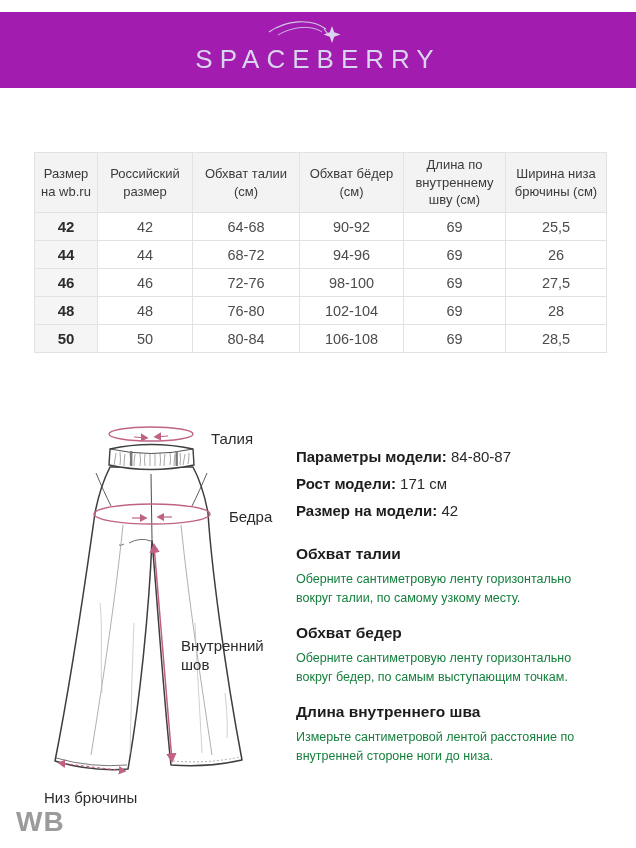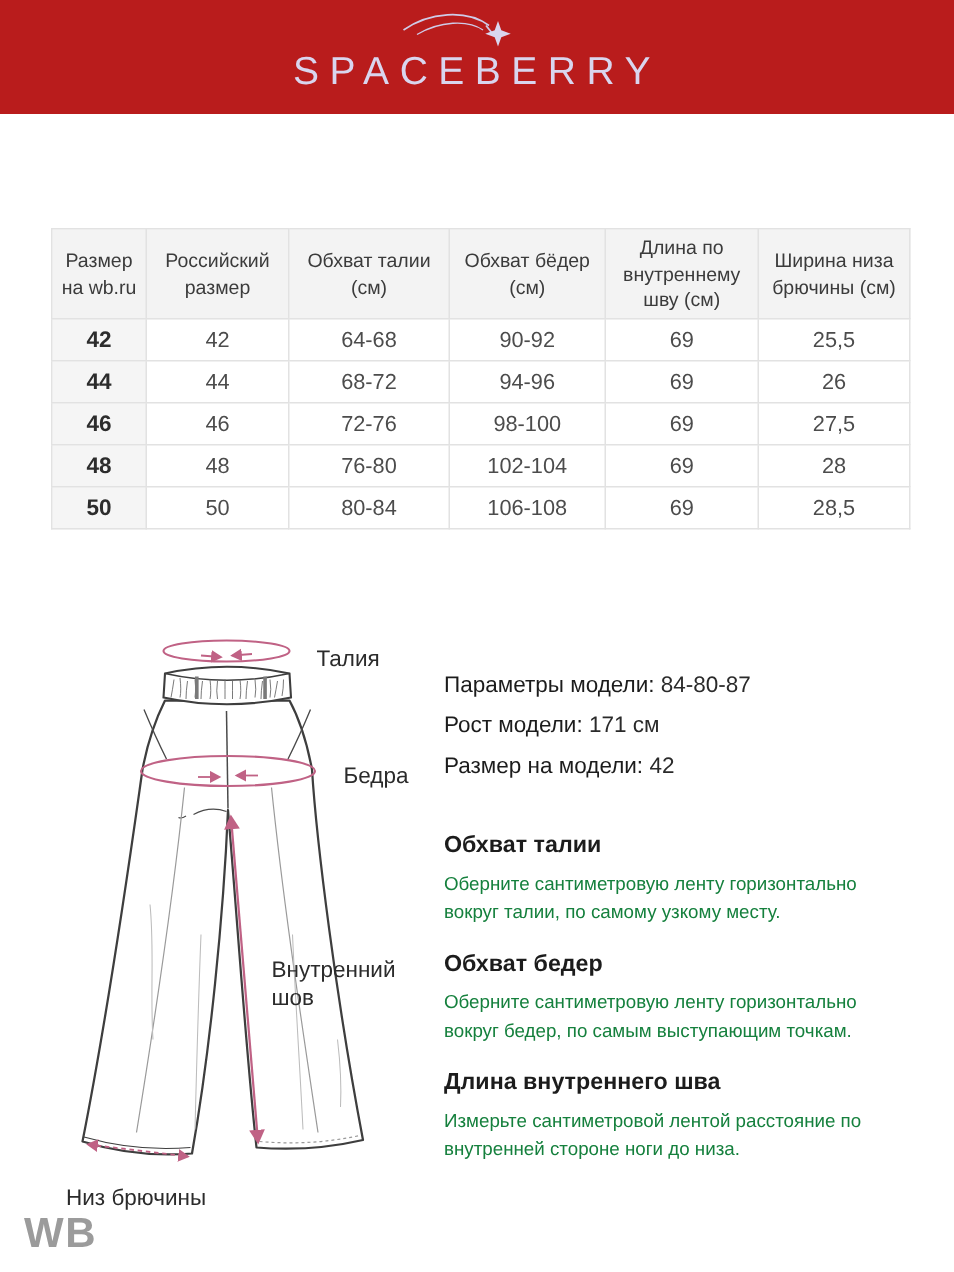--- a/index.html
+++ b/index.html
@@ -4,22 +4,22 @@
 <style>
   * { margin:0; padding:0; box-sizing:border-box; }
   html,body { background:#ffffff; }
   .page {
     position:relative; width:636px; height:848px; background:#ffffff;
     font-family:"Liberation Sans", sans-serif; overflow:hidden;
   }
 
   
   .header {
-    position:absolute; left:0; top:0; width:636px; height:76px;
-    background:#b91c1c;
+    position:absolute; left:0; top:12px; width:636px; height:76px;
+    background:#a21caf;
   }
   .logo {
     position:absolute; left:0; top:0; width:100%; height:100%;
     display:flex; justify-content:center; align-items:flex-end;
     padding-bottom:16px;
   }
   .logo-text {
     color:#d9d5ee; font-size:26px; font-weight:300;
     letter-spacing:7px; line-height:1;
   }
@@ -50,22 +50,22 @@
   
   .pants-svg { position:absolute; left:30px; top:413px; width:250px; height:400px; }
   .svg-label { font-family:"Liberation Sans", sans-serif; font-size:15px; font-weight:500; fill:#2b2b2b; }
 
   
   .info {
     position:absolute; left:296px; top:443px; width:312px;
     color:#1f1f1f;
   }
   .model-line { font-size:15px; line-height:27px; color:#2a2a2a; }
-  .model-line .lbl { font-weight:normal; color:#1c1c1c;margin-top:12px; }
-  .sections { margin-top:31px; }
+  .model-line .lbl { font-weight:bold; color:#1c1c1c;margin-top:12px; }
+  .sections { margin-top:21px; }
   .section { margin-bottom:15px; }
   .section-title { font-size:15.5px; font-weight:bold; color:#1c1c1c; margin-bottom:7px; }
   .section-text { font-size:12.5px; line-height:1.55; color:#15803d; width:302px; }
 
   
   .wb {
     position:absolute; left:16px; top:806px;
     font-size:28px; font-weight:bold; color:#9b9b9b; letter-spacing:1px;
   }
 </style>

